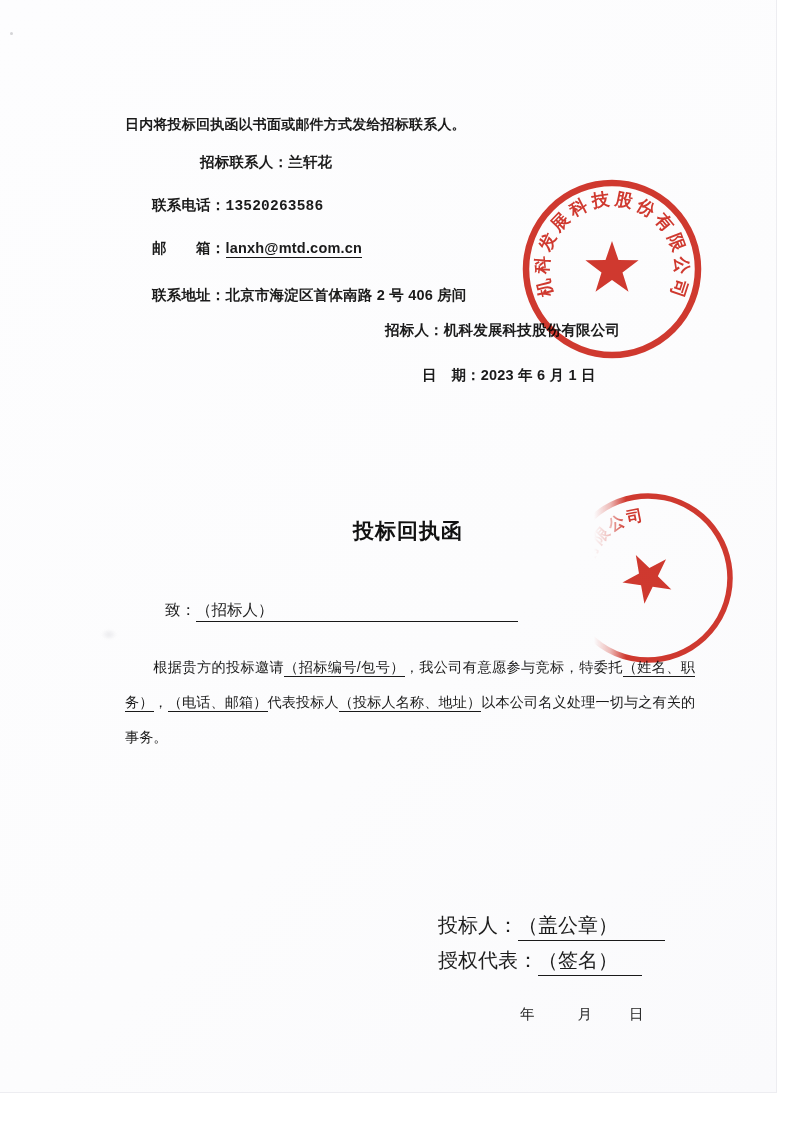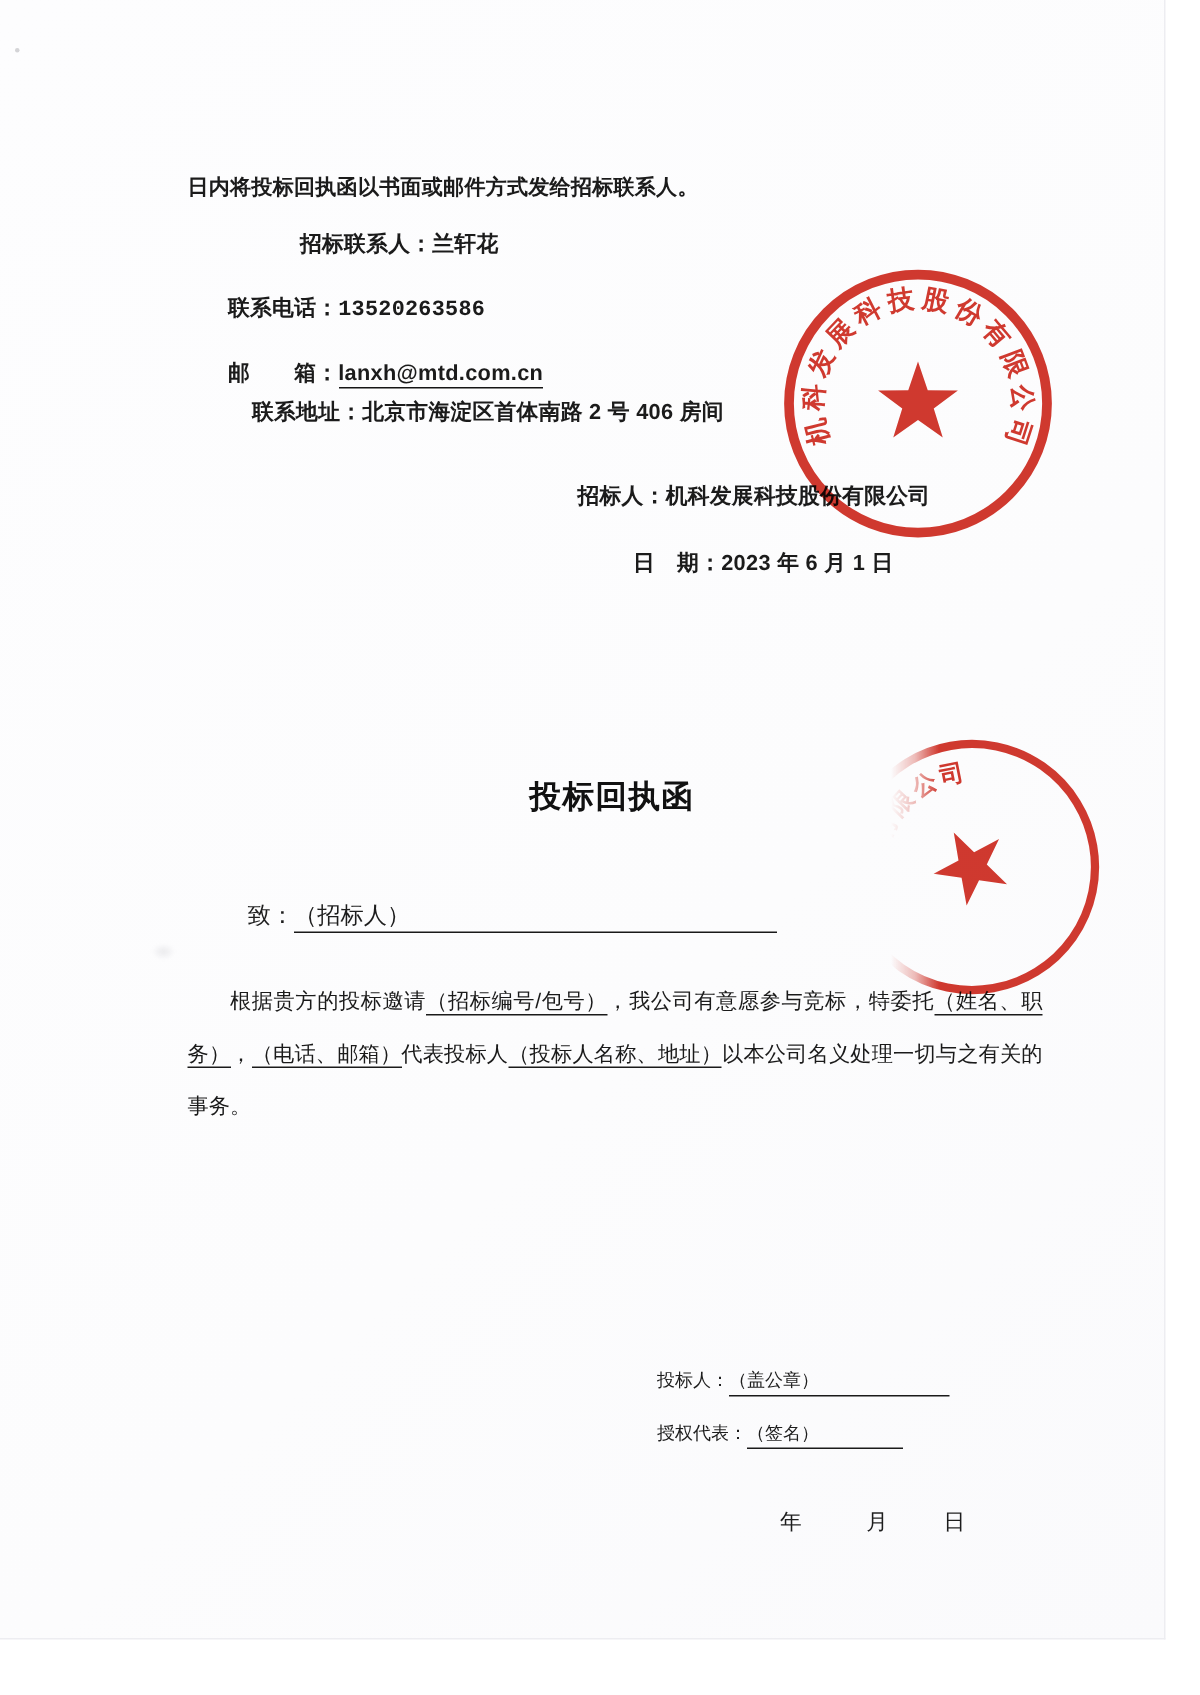--- a/index.html
+++ b/index.html
@@ -22,21 +22,21 @@
   .email{border-bottom:1.5px solid #151515;padding-bottom:1px;}
   .to-line{font-size:15.5px;}
   .to-blank{display:inline-block;width:322px;border-bottom:1.5px solid #191919;}
   .para{
     position:absolute;left:125px;top:650px;width:570px;
     font-family:Liberation Sans, sans-serif;
     font-size:14.15px;line-height:35px;color:#1a1a1a;
     text-align:justify;text-indent:2em;white-space:normal;
   }
   .para .u{border-bottom:1.3px solid #1a1a1a;padding-bottom:1px;}
-  .sig{font-size:12px;}
+  .sig{font-size:20px;}
   .sig-blank{display:inline-block;border-bottom:1.4px solid #1a1a1a;padding-bottom:1px;}
   .blank-bidder{width:147px;}
   .blank-rep{width:104px;}
   .ymd{font-size:14.5px;}
   .ymd .y{margin-right:43px;}
   .ymd .m{margin-right:37px;}
   .stamp{position:absolute;mix-blend-mode:multiply;opacity:0.93;}
   .seal-text{font-family:"Liberation Serif","DejaVu Serif",serif;
              font-size:17.5px;letter-spacing:4px;font-weight:600;}
   .seal-text2{font-family:"Liberation Serif","DejaVu Serif",serif;
@@ -58,21 +58,21 @@
 
 <div class="line sans" style="left:152px;top:153px;margin-left:48px;">
   <span>招标联系人：</span><span>兰轩花</span>
 </div>
 <div class="line sans" style="left:152px;top:196px;font-family:Liberation Mono, monospace;">
   <span>联系电话：</span><span>13520263586</span>
 </div>
 <div class="line sans" style="left:152px;top:239px;">
   <span>邮　　箱：</span><span class="email">lanxh@mtd.com.cn</span>
 </div>
-<div class="line sans" style="left:152px;top:265px;margin-left:16px;">
+<div class="line sans" style="left:152px;top:286px;">
   <span>联系地址：</span><span>北京市海淀区首体南路 2 号 406 房间</span>
 </div>
 
 <div class="line sans" style="left:385px;top:321px;">
   <span>招标人：</span><span>机科发展科技股份有限公司</span>
 </div>
 <div class="line sans" style="left:422px;top:366px;">
   <span>日　期：</span><span>2023 年 6 月 1 日</span>
 </div>
 

